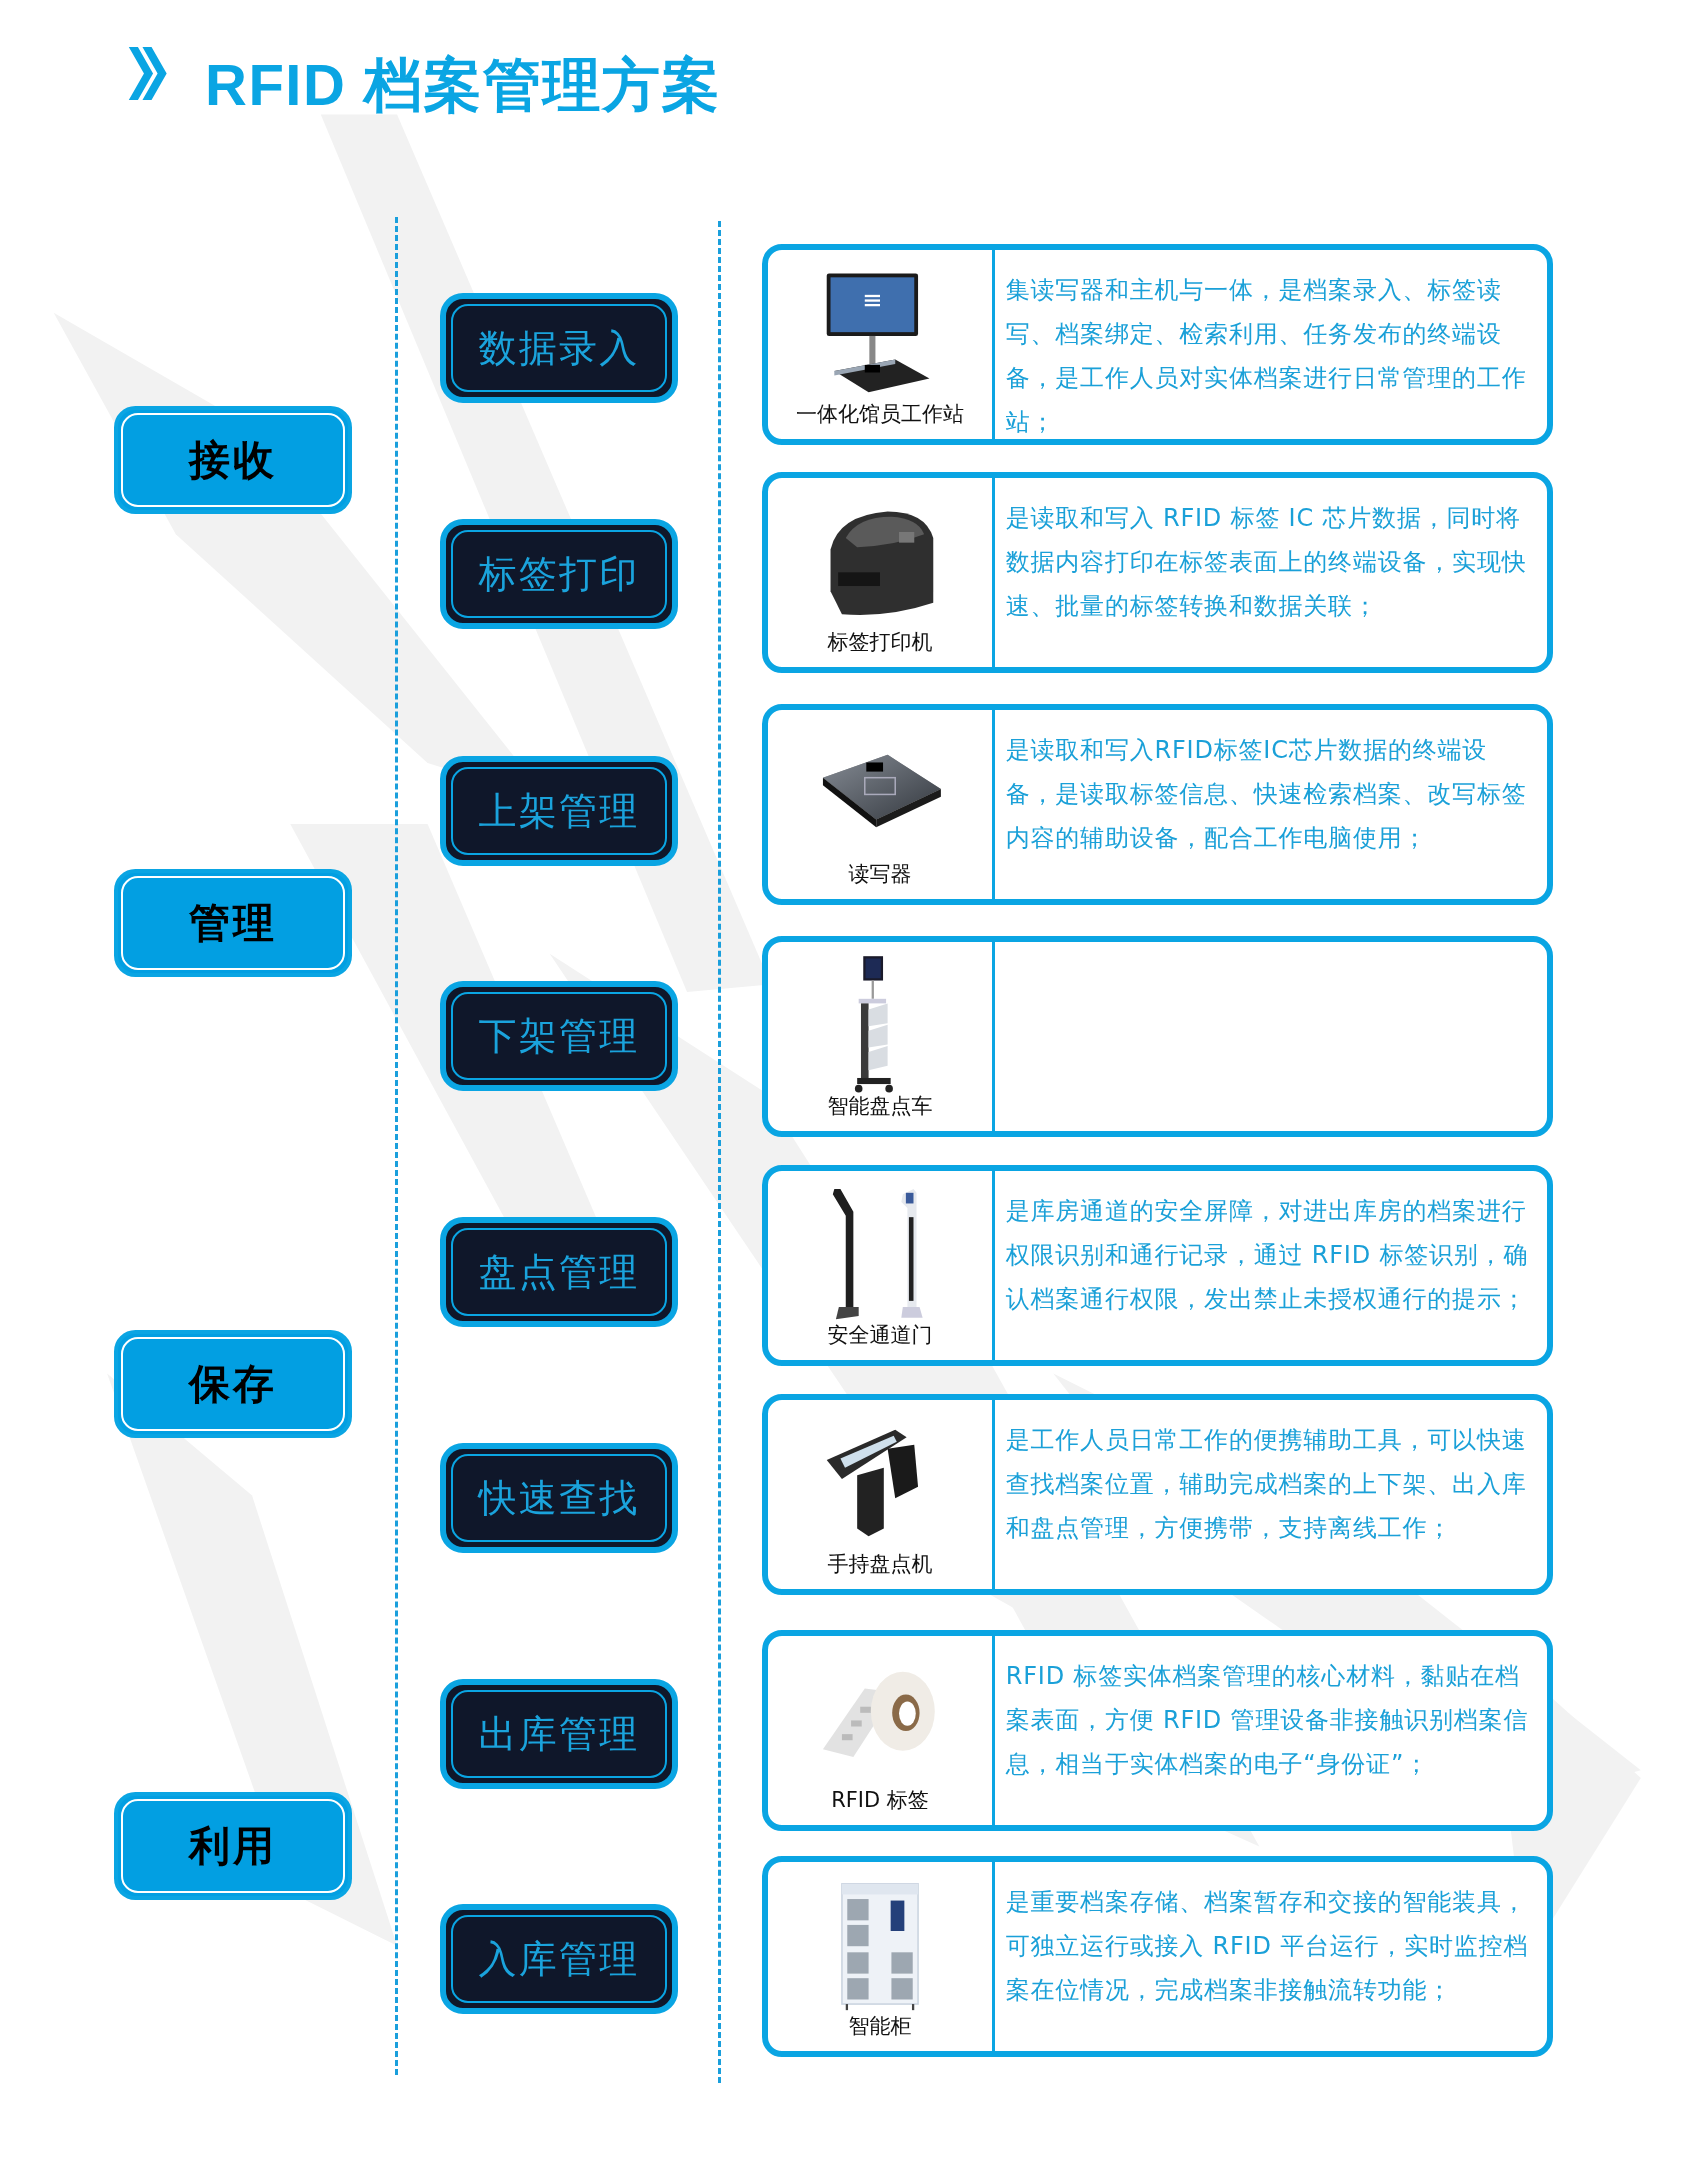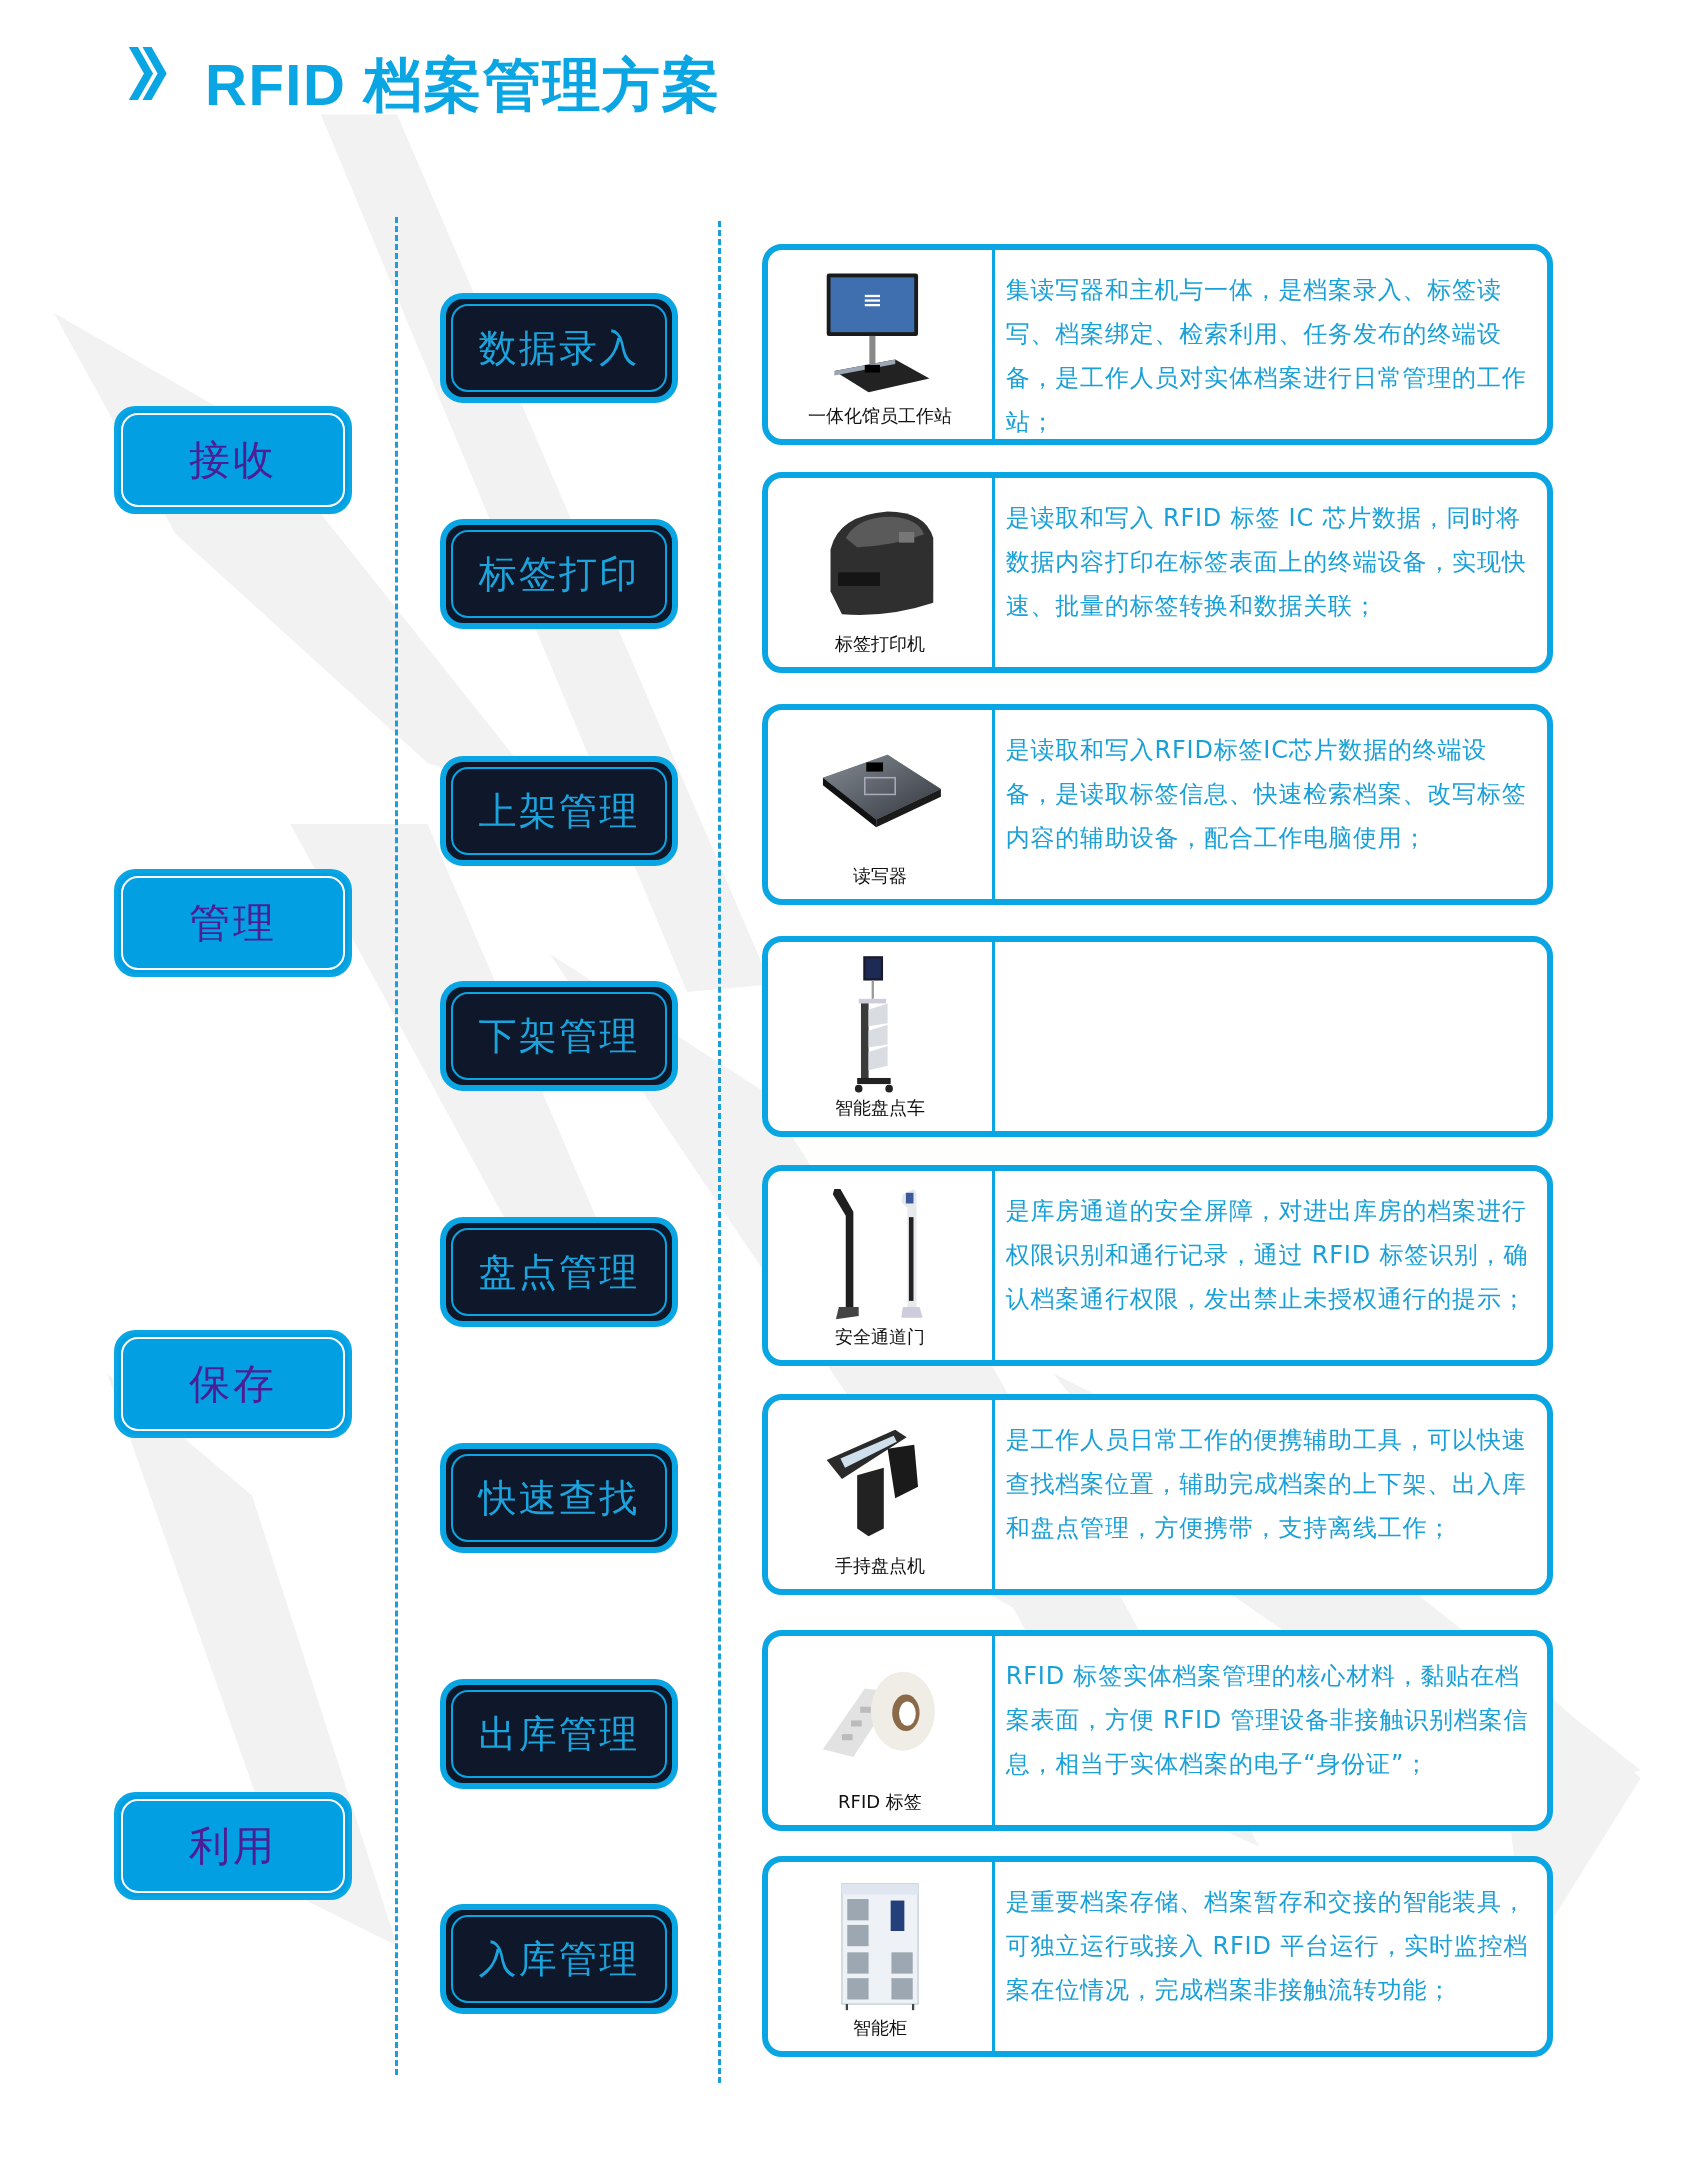--- a/index.html
+++ b/index.html
@@ -9,35 +9,35 @@
   .title { position:absolute; left:127px; top:47px; height:76px; display:flex; align-items:flex-start; z-index:2; }
   .title .chev { width:43px; height:53px; margin-right:35px; }
   .title .text { font-family:"Liberation Sans","DejaVu Sans",sans-serif; font-weight:bold;
                  font-size:58px; color:#0AA5E3; letter-spacing:1.5px; white-space:nowrap; }
   .dash { position:absolute; width:0; border-left:3.8px dashed #1A9FDC; z-index:2; }
   .stage { position:absolute; left:114px; width:238px; height:108px; box-sizing:border-box;
            border-radius:21.4px; background:#029FE2; border:4.6px solid #0AA5E3; z-index:2;
            display:flex; align-items:center; justify-content:center; }
   .stage::after { content:""; position:absolute; left:3.1px; right:3.1px; top:3.1px; bottom:3.1px;
            border:2.3px solid #ffffff; border-radius:17px; }
-  .stage span { color:#4c1d95; font-size:41px; letter-spacing:3.1px; position:relative; z-index:1; }
+  .stage span { color:#000000; font-size:41px; letter-spacing:3.1px; position:relative; z-index:1;font-weight:bold; }
   .step { position:absolute; left:440px; width:238px; height:110px; box-sizing:border-box;
           border-radius:23px; background:#0f172a; border:6.9px solid #0AA5E3; z-index:2;
           display:flex; align-items:center; justify-content:center; }
   .step::after { content:""; position:absolute; left:4.6px; right:4.6px; top:4.6px; bottom:4.6px;
           border:2.3px solid #0AA5E3; border-radius:17px; }
   .step span { color:#1AA3DC; font-size:38px; letter-spacing:2.3px; position:relative; z-index:1; }
   .card { position:absolute; left:762px; width:791px; height:201px; box-sizing:border-box;
           border:6.1px solid #0AA5E3; border-radius:20px; background:#ffffff; z-index:2;
           display:flex; overflow:hidden; }
   .card .pic { width:224px; height:100%; border-right:3.8px solid #0AA5E3; box-sizing:content-box;
           position:relative; flex:none; }
   .card .pic svg { position:absolute; left:50%; top:13.7px; transform:translateX(-50%); }
   .card .cap { position:absolute; left:0; right:0; bottom:10.7px; text-align:center;
-          color:#111; font-size:18px; }
+          color:#111; font-size:21px; }
   .card .desc { flex:1; padding:18.3px 13.7px 0 10.7px; color:#1AA0D8; font-size:24px; line-height:44px;
           letter-spacing:0.8px; }
 </style>
 </head>
 <body>
 
 <svg class="wm" viewBox="0 0 2235 2832" xmlns="http://www.w3.org/2000/svg">
   <g fill="#F2F2F2">
     <polygon points="420,150 520,150 1010,1290 900,1300"></polygon>
     <polygon points="70,410 330,560 720,1050 560,1000 230,700"></polygon>

